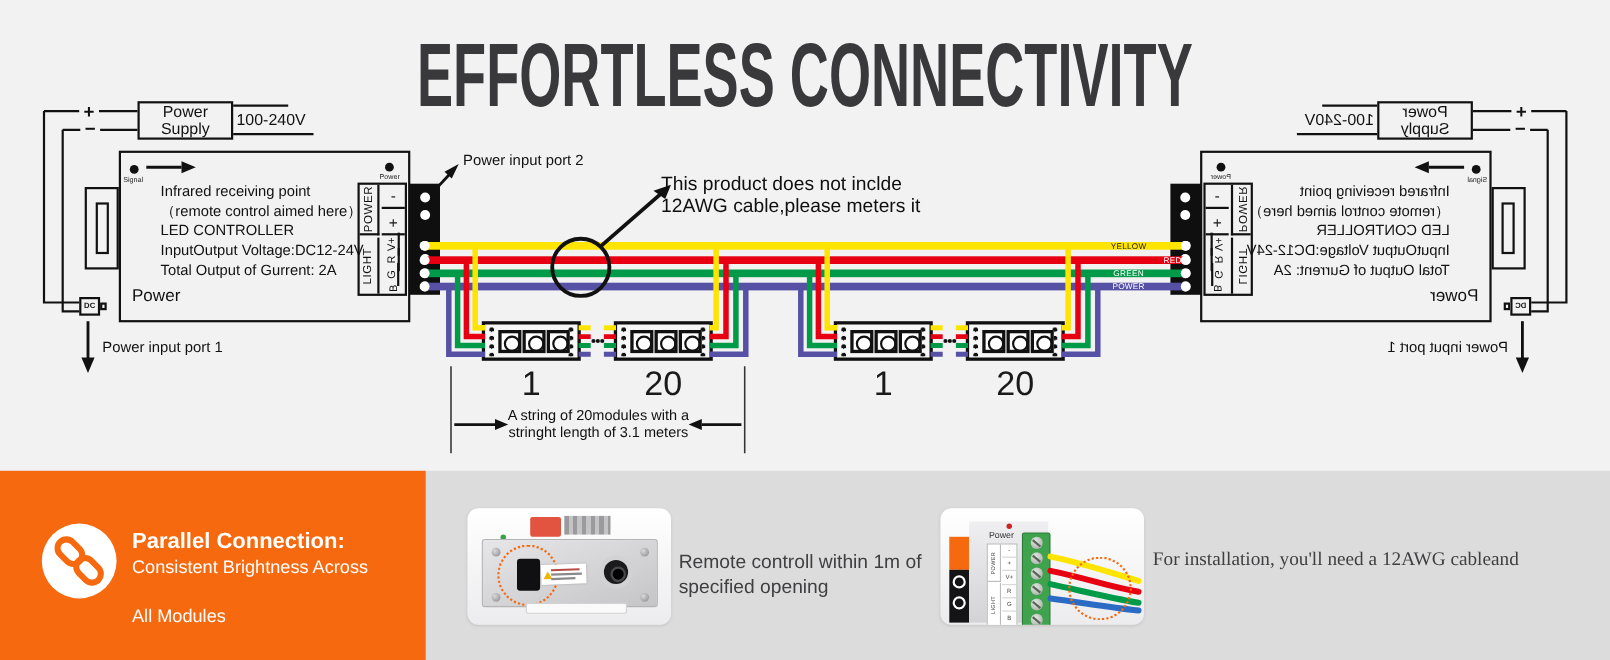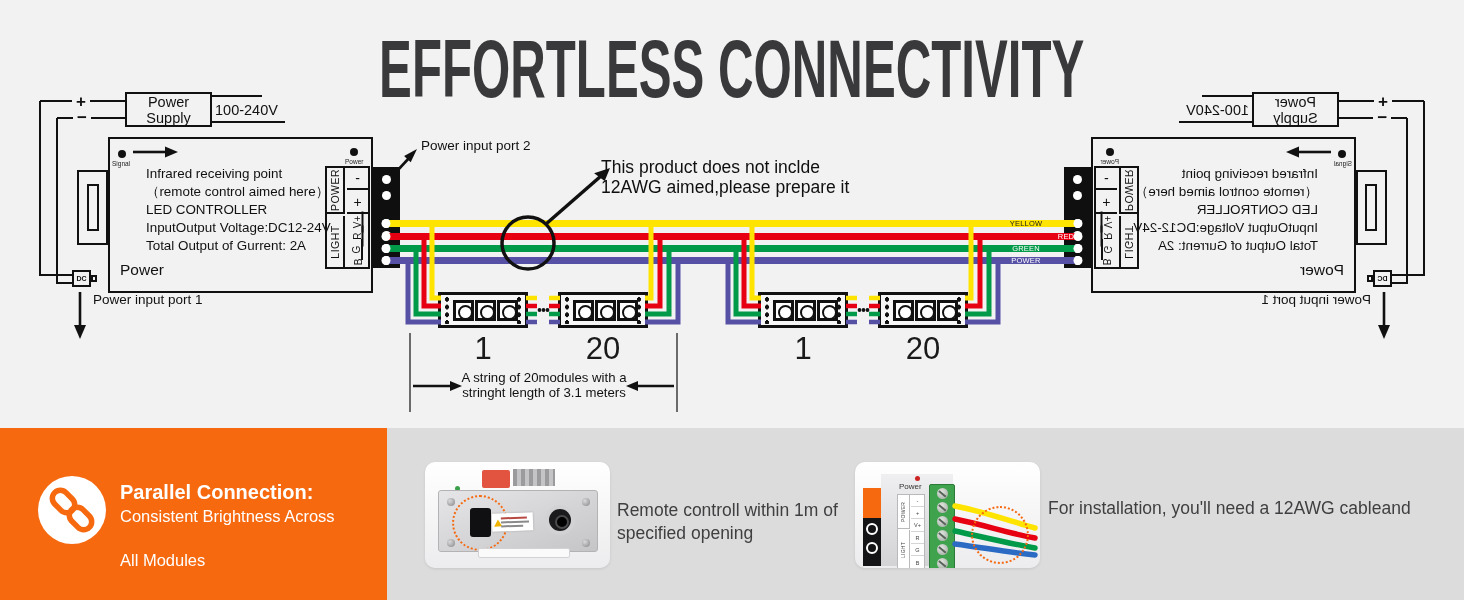--- a/index.html
+++ b/index.html
@@ -49,21 +49,21 @@
   .c5{top:89px;height:10px;}
   .rot{font-size:10px;}
   .rot{transform-origin:center;}
   .rot{transform:rotate(-90deg);}
   .strip{left:334px;top:75px;width:28px;height:101px;background:#0f0f0f;}
   .sdot{position:absolute;left:9.5px;width:9px;height:9px;border-radius:50%;background:#fff;}
   .d1{top:8px}.d2{top:24px}.d3{top:52px}.d4{top:64px}.d5{top:77px}.d6{top:89px}
   .dcbox{left:34px;top:178px;width:19px;height:17px;border:2px solid #111;
          display:flex;align-items:center;justify-content:center;font-size:7px;font-weight:bold;}
   .dctab{position:absolute;right:-8px;top:3px;width:6px;height:7px;border:2px solid #111;background:#f2f2f3;}
-  .port1{left:55px;top:200px;font-size:13.5px;white-space:nowrap;}
+  .port1{left:55px;top:216px;font-size:13.5px;white-space:nowrap;}
 
   
   .overlay{position:absolute;left:0;top:0;z-index:5;pointer-events:none;}
   .txt{position:absolute;z-index:6;}
   .port2{left:421px;top:138px;font-size:13.5px;}
   .note{left:601px;top:157px;font-size:17.5px;line-height:20px;color:#0f0f0f;}
   .wlab{position:absolute;z-index:6;font-size:7.5px;font-weight:normal;width:42px;text-align:center;letter-spacing:.2px;}
   .wl-yellow{left:1005px;top:219px;color:#1a1a1a;}
   .wl-red{left:1045px;top:232px;color:#fff;}
   .wl-green{left:1005px;top:244px;color:#fff;}
@@ -132,21 +132,21 @@
   .ip-green{left:48px;top:10px;width:26px;height:86px;background:#3fa24c;border:1px solid #2c7a38;border-radius:2px;}
   .ip-green i{display:block;position:absolute;left:7px;width:11px;height:11px;border-radius:50%;
               background:radial-gradient(circle at 40% 35%,#e4e8e4,#9aa49a);}
   .ip-green i::after{content:"";position:absolute;left:1px;top:4.5px;width:9px;height:1.5px;background:#5a635a;transform:rotate(40deg);}
   .g1{top:3px}.g2{top:17px}.g3{top:31px}.g4{top:45px}.g5{top:59px}.g6{top:73px}
   .ip-circ{left:116px;top:44px;width:58px;height:58px;border:2px dotted var(--orange);border-radius:50%;}
   .card-wires{left:0;top:0;}
   
   .caption{font-size:17.5px;line-height:22.5px;color:#3f3f41;z-index:3;}
   .cap-remote{left:617px;top:499px;}
-  .cap-install{left:1048px;top:497px;}
+  .cap-install{left:1048px;top:497px;font-family:Liberation Serif, serif;}
 </style>
 </head>
 <body>
 
 <div class="stage">
 
   <div class="title-wrap">
     <span class="title">EFFORTLESS CONNECTIVITY</span>
   </div>
 
@@ -342,21 +342,21 @@
   </svg>
 
   <span class="wlab wl-yellow">YELLOW</span>
   <span class="wlab wl-red">RED</span>
   <span class="wlab wl-green">GREEN</span>
   <span class="wlab wl-blue">POWER</span>
 
   <div class="txt port2">Power input port 2</div>
   <div class="txt note">
     <div>This product does not inclde</div>
-    <div>12AWG aimed,please prepare it</div>
+    <div>12AWG cable,please meters it</div>
   </div>
 
   <div class="mod mA">
       <i class="padcol pl"></i>
       <i class="padcol pr"></i>
       <span class="chip ch1"></span>
       <span class="chip ch2"></span>
       <span class="chip ch3"></span>
     </div>
   <div class="mod mB">

